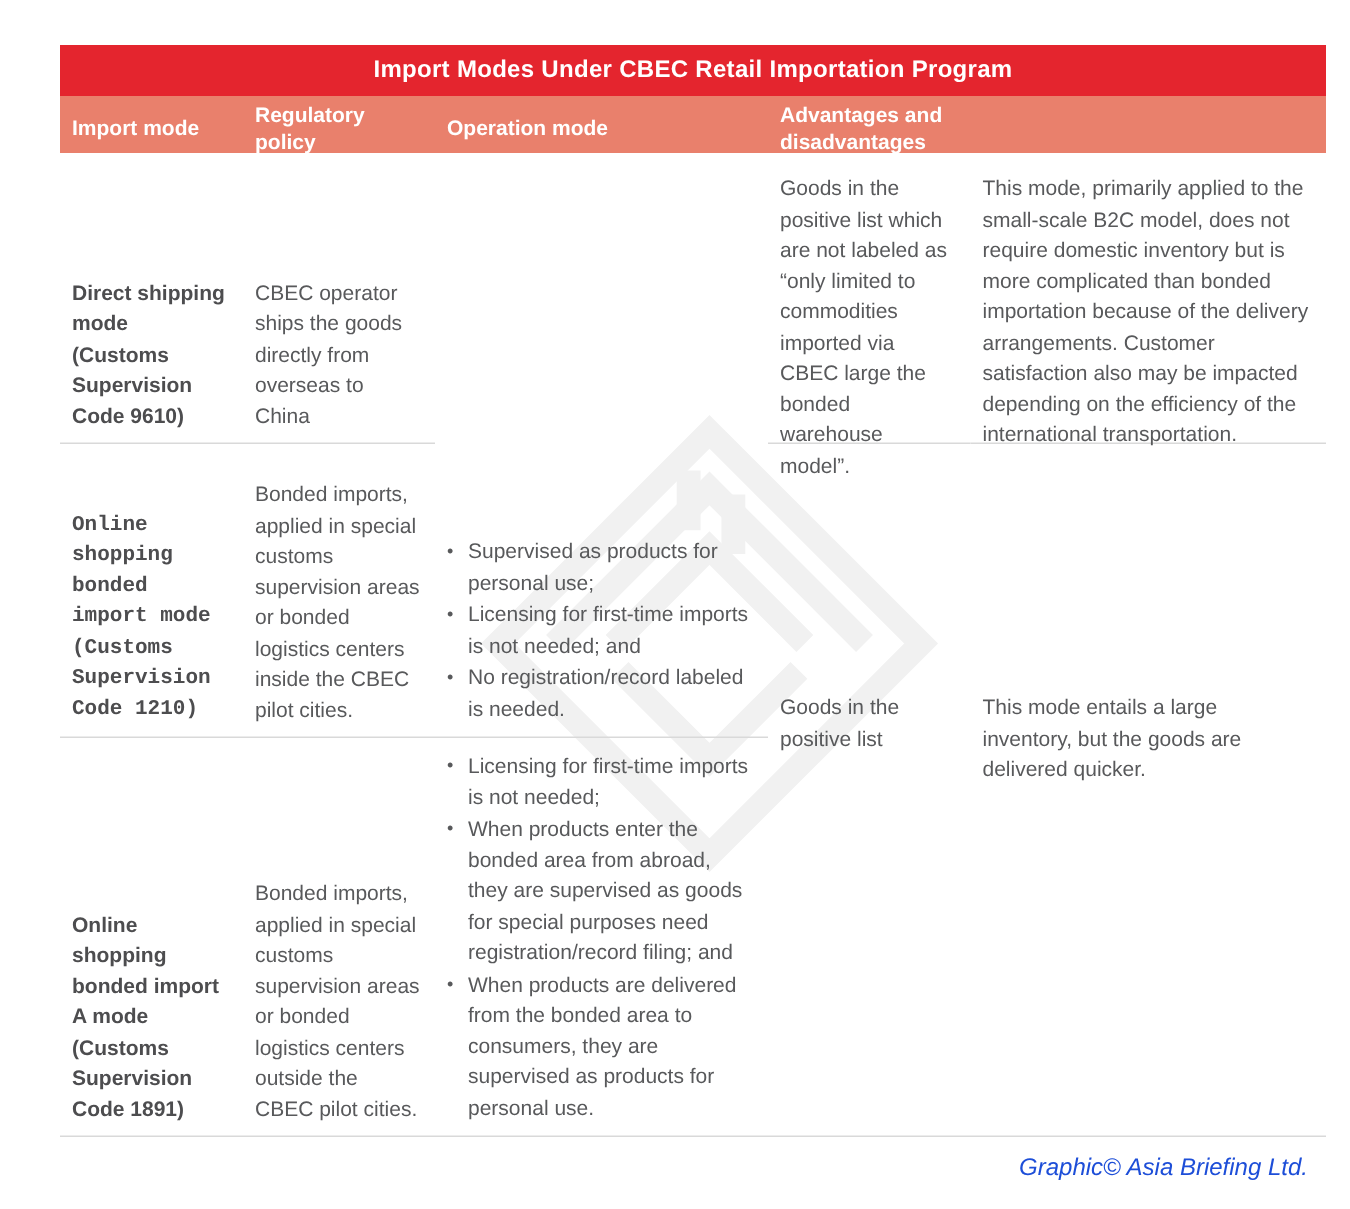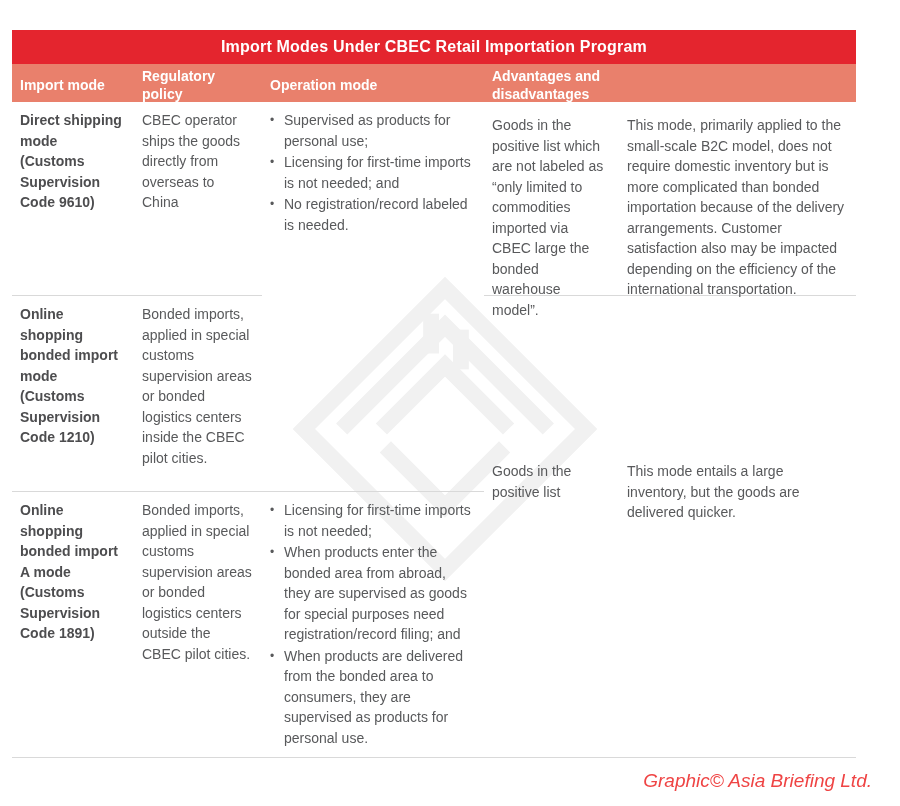--- a/index.html
+++ b/index.html
@@ -10,21 +10,21 @@
     --divider:#d9d9d9;
     --watermark:#f1f1f1;
   }
   *{margin:0;padding:0;box-sizing:border-box;}
   html,body{background:#ffffff;}
   body{
     width:900px;height:806px;position:relative;overflow:hidden;
     font-family:"Liberation Sans","DejaVu Sans",sans-serif;
     color:var(--body-text);
   }
-  .page{position:absolute;left:12px;top:30px;width:844px;}
+  .page{position:absolute;left:40px;top:30px;width:844px;}
   .title-bar{
     height:34px;background:var(--title-bar);
     display:flex;align-items:center;justify-content:center;
     color:#ffffff;font-size:16px;font-weight:700;letter-spacing:.2px;
   }
   .header-row{
     height:38px;background:var(--header-row);
     display:grid;grid-template-columns:122px 128px 222px 135px 237px;
   }
   .header-cell{
@@ -40,47 +40,47 @@
     border-bottom:1px solid var(--divider);
   }
   .watermark{
     position:absolute;left:272px;top:168px;width:322px;height:318px;
     z-index:0;pointer-events:none;
   }
   .cell{
     position:relative;z-index:1;
     padding:8px 10px 8px 8px;
     font-size:14px;line-height:20.5px;
-    display:flex;flex-direction:column;justify-content:flex-start;
+    display:flex;flex-direction:column;justify-content:flex-end;
   }
   .cell.top{justify-content:flex-start;padding-top:13px;}
   .cell.offset{justify-content:flex-start;padding-top:165px;}
   .mode{font-weight:700;color:var(--strong-text);}
   .c1r1{grid-area:1/1/2/2;border-bottom:1px solid var(--divider);}
   .c2r1{grid-area:1/2/2/3;border-bottom:1px solid var(--divider);}
   .c3r12{grid-area:1/3/3/4;border-bottom:1px solid var(--divider);}
   .c4r1{grid-area:1/4/2/5;border-bottom:1px solid var(--divider);}
   .c5r1{grid-area:1/5/2/6;border-bottom:1px solid var(--divider);}
-  .c1r2{grid-area:2/1/3/2;border-bottom:1px solid var(--divider);}
+  .c1r2{grid-area:2/1/3/2;border-bottom:1px solid var(--divider);font-family:Liberation Mono, monospace;}
   .c2r2{grid-area:2/2/3/3;border-bottom:1px solid var(--divider);}
   .c4r23{grid-area:2/4/4/5;}
   .c5r23{grid-area:2/5/4/6;}
   .c1r3{grid-area:3/1/4/2;}
   .c2r3{grid-area:3/2/4/3;}
   .c3r3{grid-area:3/3/4/4;}
   ul.bullets{list-style:none;}
   ul.bullets li{display:flex;margin-bottom:1px;}
   ul.bullets .dot{
     flex:0 0 14px;text-align:left;font-size:12px;line-height:20.5px;
     color:var(--body-text);
   }
   ul.bullets .btxt{flex:1;}
   .credit{
     position:absolute;left:28px;top:770px;width:844px;
-    text-align:right;font-size:19px;font-style:italic;color:#ef4444;
+    text-align:right;font-size:16px;font-style:italic;color:#1d4ed8;
   }
 </style>
 </head>
 <body>
 
 <div class="page">
 
   <div class="title-bar">Import Modes Under CBEC Retail Importation Program</div>
 
   <div class="header-row">

